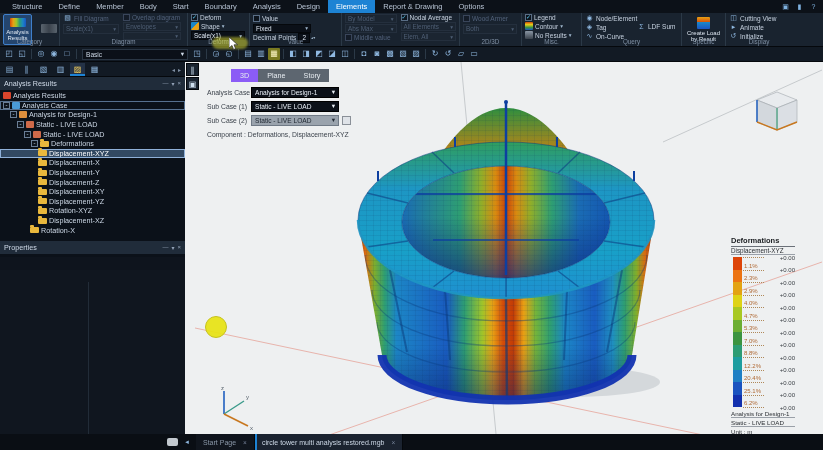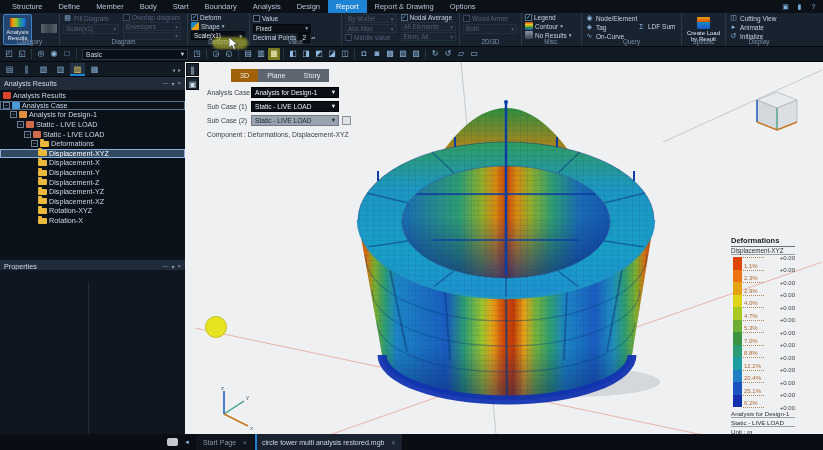--- a/index.html
+++ b/index.html
@@ -87,21 +87,21 @@
         background:#10151d;border-right:1px solid #05080c;white-space:nowrap;}
   .stab.active{background:#1b2330;color:#cdd8e6;box-shadow:inset 2px 0 0 #1d83d4;}
   .sx{font-size:6.5px;color:#76839a;}
   
   .viewport{position:absolute;left:185px;top:62px;right:0;bottom:16px;background:#eef0f1;overflow:hidden;}
   .vmini{position:absolute;left:1px;top:1px;display:flex;flex-direction:column;gap:1px;z-index:6;}
   .vmic{width:13px;height:13px;background:#1a2430;border:1px solid #05080c;color:#cfe0f0;font-size:8px;
         line-height:13px;text-align:center;box-sizing:border-box;}
   .vtabs{position:absolute;left:46px;top:7px;display:flex;height:13px;z-index:6;}
   .vtab{padding:0 9px;line-height:13px;font-size:7.2px;color:#e6ebf0;background:#5d6670;cursor:default;}
-  .vtab.active{background:#a16207;}
+  .vtab.active{background:#8b5cf6;}
   .vfields{position:absolute;left:22px;top:23px;z-index:6;}
   .vfrow{display:flex;align-items:center;height:14px;}
   .vflabel{width:44px;font-size:6.8px;color:#3c434c;flex:none;}
   .vfdd{width:88px;height:11px;background:#0b1018;border:1px solid #000;color:#e8eef5;font-size:6.6px;
         display:flex;align-items:center;justify-content:space-between;padding:0 3px;box-sizing:border-box;}
   .vfdd.dis{background:#9aa3ad;color:#222a34;border-color:#707a86;}
   .vbrowse{width:9px;height:9px;background:#dfe3e8;border:1px solid #8a9098;margin-left:3px;box-sizing:border-box;}
   .vcomp{font-size:6.8px;color:#3c434c;margin-top:4px;}
   .marker{position:absolute;left:20px;top:254px;width:20px;height:20px;border-radius:50%;
           background:#e8e413;border:1px solid #c2be10;opacity:.92;z-index:7;}
@@ -127,21 +127,21 @@
 
   <div class="menubar">
       <div class="mtab">Structure</div>
       <div class="mtab">Define</div>
       <div class="mtab">Member</div>
       <div class="mtab">Body</div>
       <div class="mtab">Start</div>
       <div class="mtab">Boundary</div>
       <div class="mtab">Analysis</div>
       <div class="mtab">Design</div>
-      <div class="mtab active">Report</div>
+      <div class="mtab active">Elements</div>
       <div class="mtab">Report &amp; Drawing</div>
       <div class="mtab">Options</div>
     </div>
   <div class="win-icons">
       <span class="wicon">▣</span>
       <span class="wicon">▮</span>
       <span class="wicon">?</span>
     </div>
 
   <div class="ribbon">
@@ -452,36 +452,40 @@
         <div class="trow" style="padding-left: 38px;">
           <span class="fold"></span>
           <span>Displacement-Y</span>
         </div>
         <div class="trow" style="padding-left: 38px;">
           <span class="fold"></span>
           <span>Displacement-Z</span>
         </div>
         <div class="trow" style="padding-left: 38px;">
           <span class="fold"></span>
+          <span>Displacement-XY</span>
+        </div>
+        <div class="trow" style="padding-left: 38px;">
+          <span class="fold"></span>
           <span>Displacement-YZ</span>
         </div>
         <div class="trow" style="padding-left: 38px;">
           <span class="fold"></span>
+          <span>Rotation-XYZ</span>
+        </div>
+        <div class="trow" style="padding-left: 38px;">
+          <span class="fold"></span>
           <span>Displacement-XZ</span>
         </div>
-        <div class="trow" style="padding-left: 38px;">
-          <span class="fold"></span>
-          <span>Rotation-XYZ</span>
-        </div>
-        <div class="trow" style="padding-left: 38px;">
+        <div class="trow" style="padding-left: 30px;">
           <span class="fold"></span>
           <span>Rotation-X</span>
         </div>
       </div>
-    <div class="phead" style="top:198px">
+    <div class="phead" style="top:179px">
       <span>Properties</span>
       <span class="phico">
         <span>—</span>
         <span>▾</span>
         <span>×</span>
       </span>
     </div>
     <div class="props-body">
       <div class="pdivider"></div>
     </div>

